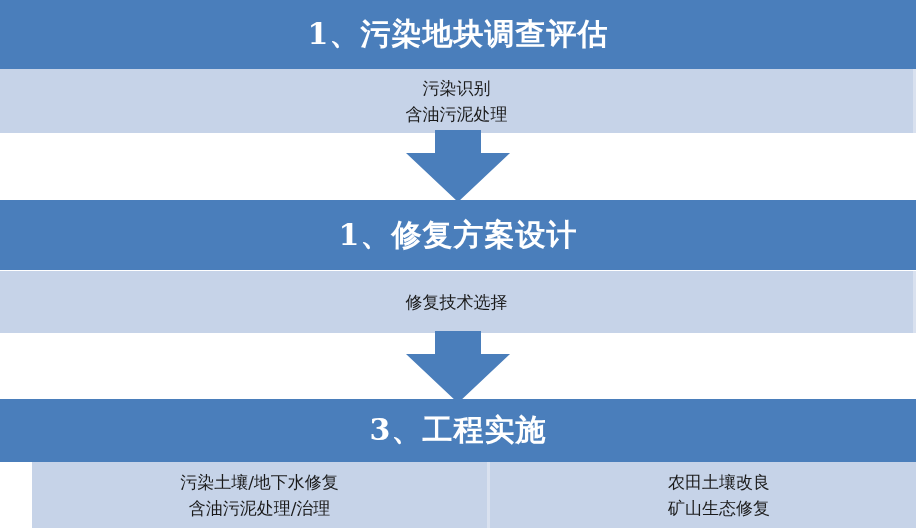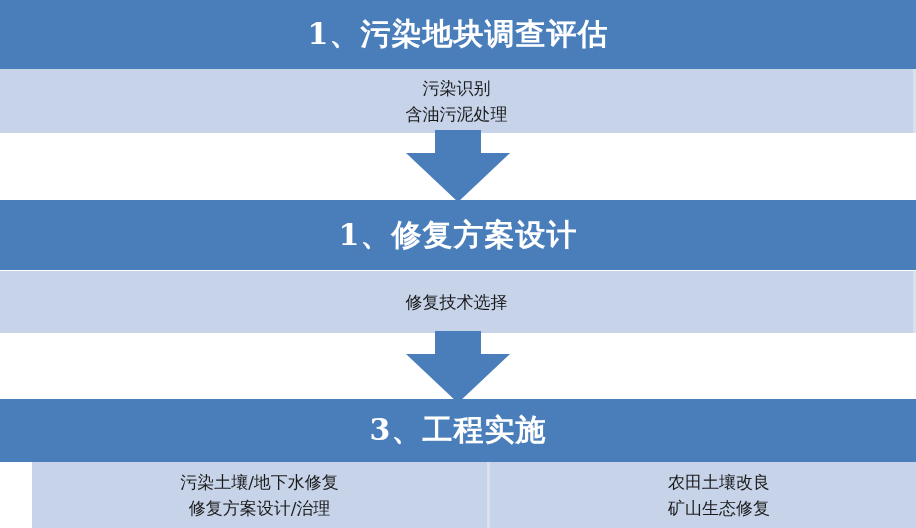--- a/index.html
+++ b/index.html
@@ -117,21 +117,21 @@
     </svg>
   </div>
 
   <div class="stage-header" id="stage-3-header">
     <span>3、工程实施</span>
   </div>
   <div class="stage-body" id="stage-3-body">
     <div class="body-col left">
       <div class="body-line">污染土壤/地下水修复</div>
       <div class="spacer-row"></div>
-      <div class="body-line">修复方案设计/治理</div>
+      <div class="body-line">含油污泥处理/治理</div>
     </div>
     <div class="body-col right">
       <div class="body-line">农田土壤改良</div>
       <div class="spacer-row"></div>
       <div class="body-line">矿山生态修复</div>
     </div>
   </div>
 
 </div>
 

